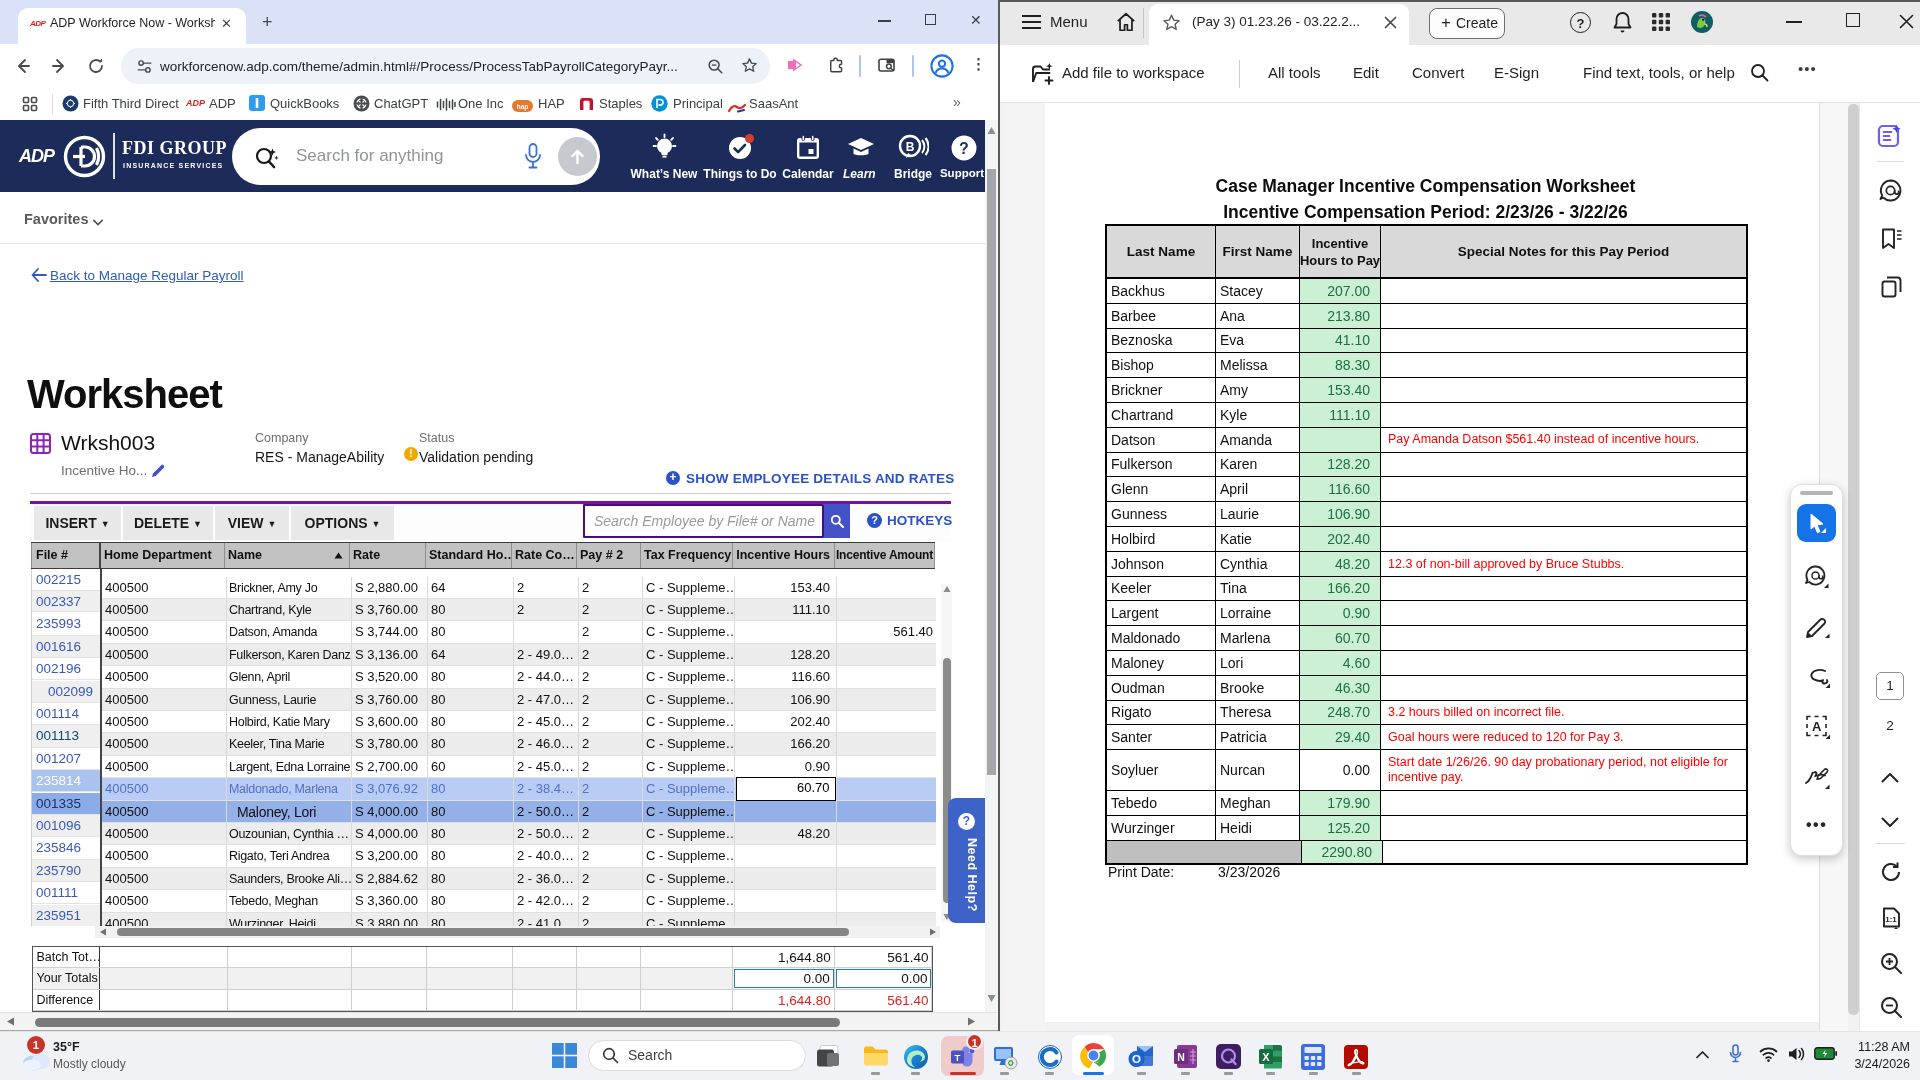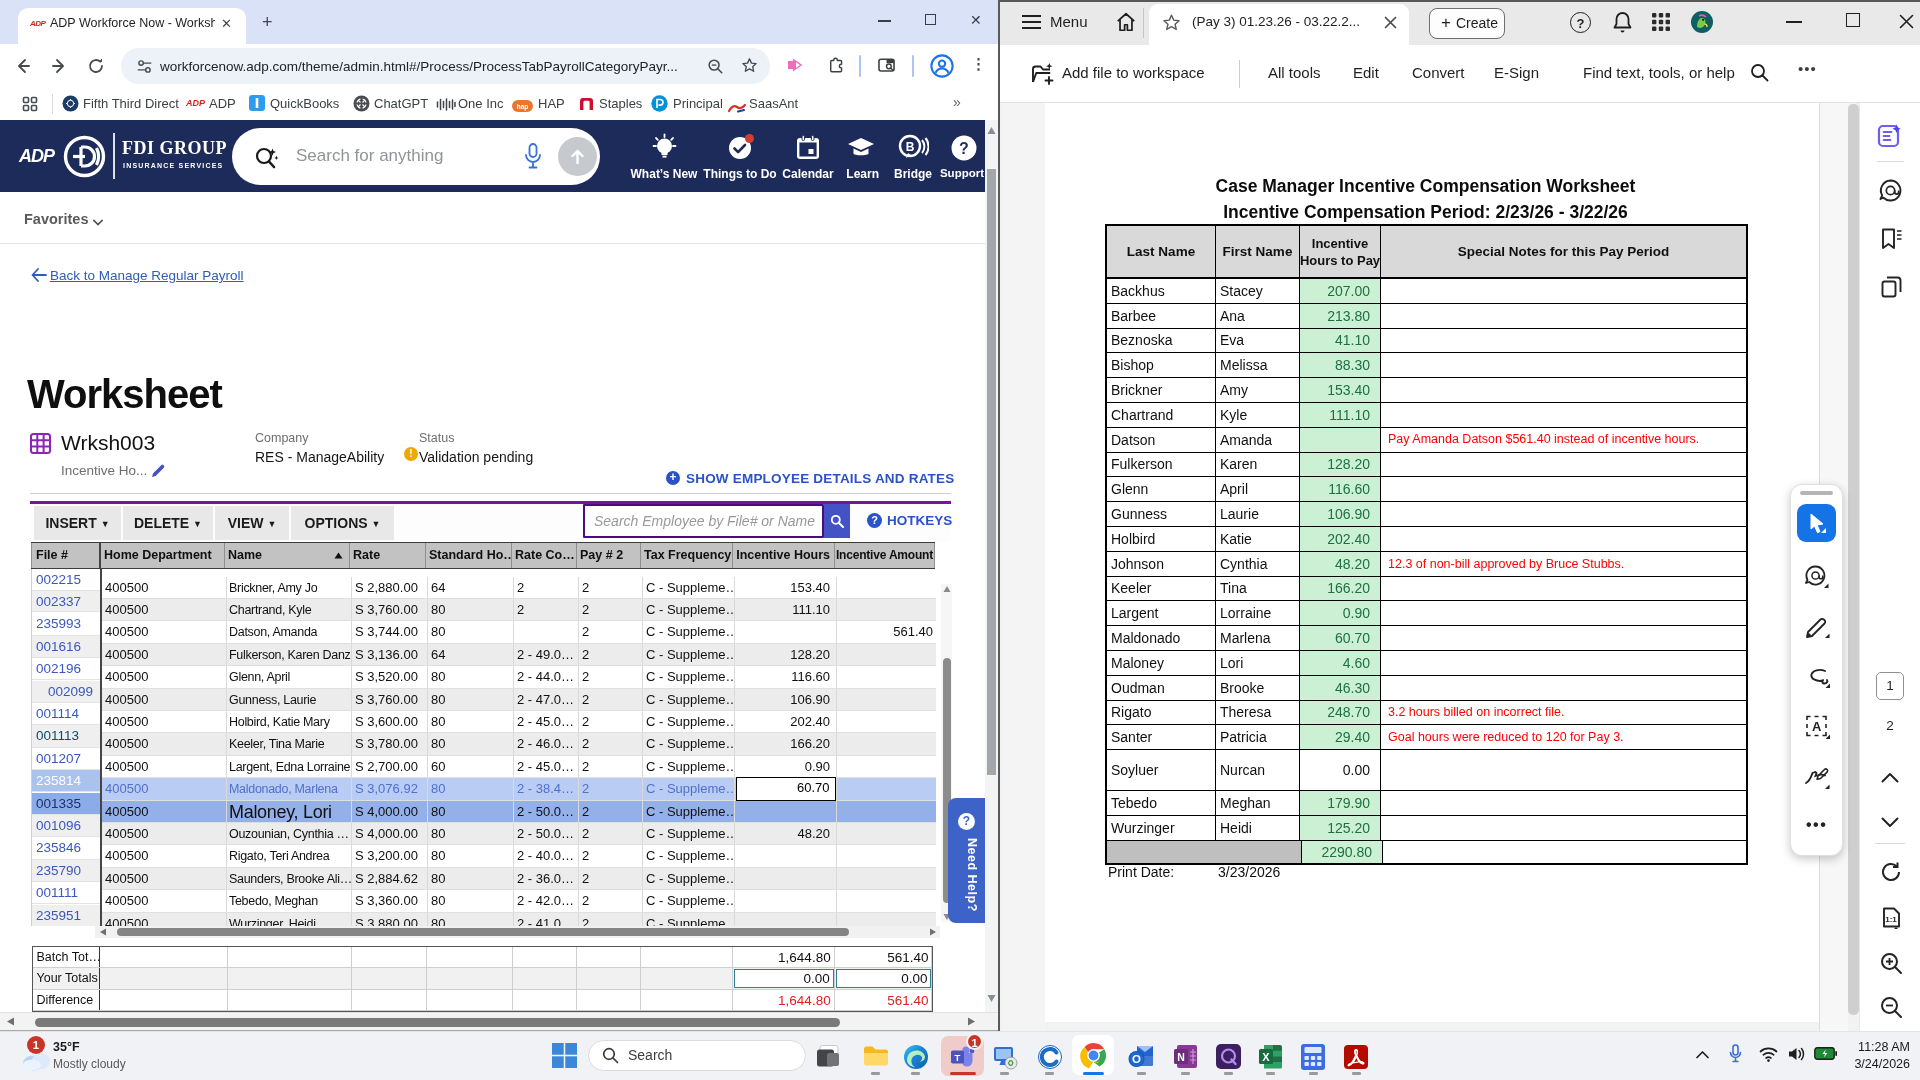--- a/index.html
+++ b/index.html
@@ -190,21 +190,21 @@
       <circle cx="22.5" cy="5.5" r="4.5" fill="#d23f31"></circle>
     </svg>
 <div class="abs" style="left:782px;top:167px;width:52px;text-align:center;font-size:12px;font-weight:700;color:#fff;">Calendar</div>
 <svg class="abs" style="left:796px;top:135px;" width="24" height="25" viewBox="0 0 24 25">
       <rect x="1" y="3" width="22" height="21" rx="3" fill="#fff"></rect>
       <rect x="6" y="0.5" width="2.6" height="5" rx="1.2" fill="#fff" stroke="#1d2b5a" stroke-width="1"></rect>
       <rect x="15.4" y="0.5" width="2.6" height="5" rx="1.2" fill="#fff" stroke="#1d2b5a" stroke-width="1"></rect>
       <rect x="3.4" y="7.5" width="17.2" height="14" fill="#1d2b5a"></rect>
       <rect x="12.5" y="14" width="5" height="5" fill="#fff"></rect>
     </svg>
-<div class="abs" style="left:843px;top:167px;width:36px;text-align:right;font-size:12px;font-weight:700;color:#fff;">Learn</div>
+<div class="abs" style="left:843px;top:167px;width:36px;text-align:left;font-size:12px;font-weight:700;color:#fff;font-style:italic;">Learn</div>
 <svg class="abs" style="left:847px;top:137px;" width="28" height="22" viewBox="0 0 28 22">
       <path d="M14 1 L27 7 L14 13 L1 7 Z" fill="#fff"></path>
       <path d="M6.5 11.5 v5 c0,2.4 15,2.4 15,0 v-5 L14 15 Z" fill="#fff"></path>
     </svg>
 <div class="abs" style="left:892px;top:167px;width:42px;text-align:center;font-size:12px;font-weight:700;color:#fff;">Bridge</div>
 <svg class="abs" style="left:897px;top:134px;" width="32" height="28" viewBox="0 0 32 28">
       <circle cx="13" cy="12" r="10" fill="none" stroke="#fff" stroke-width="2.4"></circle>
       <path d="M9 24 l2-5 3 2 Z" fill="#fff"></path>
       <text x="13" y="16.5" font-size="12" font-weight="bold" fill="#fff" text-anchor="middle" font-family="Liberation Sans">B</text>
       <path d="M25 6 a10 10 0 0 1 0 13 M28.5 4 a13.5 13.5 0 0 1 0 17" stroke="#fff" stroke-width="2" fill="none"></path>
@@ -406,21 +406,21 @@
 <div style="width:65px;padding-left:3px;border-left:1px solid #d9d9d9;white-space:nowrap;overflow:hidden;">2 - 38.4…</div>
 <div style="width:64px;padding-left:3px;border-left:1px solid #d9d9d9;">2</div>
 <div style="width:92px;padding-left:3px;border-left:1px solid #d9d9d9;white-space:nowrap;overflow:hidden;">C - Suppleme…</div>
 <div style="width:102px;border-left:1px solid #d9d9d9;position:relative;">
             <div style="position:absolute;left:0.5px;top:-1px;width:100px;height:23.4px;background:#fff;border:1.8px solid #000;color:#000;text-align:right;padding-right:5px;line-height:20px;">60.70</div>
           </div>
 <div style="width:100px;text-align:right;padding-right:3px;border-left:1px solid #d9d9d9;"></div>
 </div>
 <div style="position:absolute;left:0;top:224.0px;width:834px;height:22.4px;display:flex;background:#93b0e9;color:#101010;font-size:13px;line-height:22.4px;border-bottom:1px solid #e0e0e0;white-space:nowrap;">
 <div style="width:124px;padding-left:3px;">400500</div>
-<div style="width:125px;padding-left:2px;border-left:1px solid #d9d9d9;white-space:nowrap;overflow:hidden;font-size:18px;letter-spacing:-0.3px;">Maloney, Lori</div>
+<div style="width:125px;padding-left:10px;border-left:1px solid #d9d9d9;white-space:nowrap;overflow:hidden;font-size:14px;letter-spacing:-0.3px;">Maloney, Lori</div>
 <div style="width:76px;padding-left:3px;border-left:1px solid #d9d9d9;">S 4,000.00</div>
 <div style="width:86px;padding-left:3px;border-left:1px solid #d9d9d9;">80</div>
 <div style="width:65px;padding-left:3px;border-left:1px solid #d9d9d9;white-space:nowrap;overflow:hidden;">2 - 50.0…</div>
 <div style="width:64px;padding-left:3px;border-left:1px solid #d9d9d9;">2</div>
 <div style="width:92px;padding-left:3px;border-left:1px solid #d9d9d9;white-space:nowrap;overflow:hidden;">C - Suppleme…</div>
 <div style="width:102px;text-align:right;padding-right:6px;border-left:1px solid #d9d9d9;"></div>
 <div style="width:100px;text-align:right;padding-right:3px;border-left:1px solid #d9d9d9;"></div>
 </div>
 <div style="position:absolute;left:0;top:246.4px;width:834px;height:22.4px;display:flex;background:#ececec;color:#101010;font-size:13px;line-height:22.4px;border-bottom:1px solid #e0e0e0;white-space:nowrap;">
 <div style="width:124px;padding-left:3px;">400500</div>
@@ -786,20 +786,23 @@
         <div style="width:84px;border-right:1.5px solid #000;padding-left:4px;display:flex;align-items:center;">Patricia</div>
         <div style="width:81px;border-right:1.5px solid #000;background:#cbf0d3;color:#1e7044;justify-content:flex-end;padding-right:10px;display:flex;align-items:center;">29.40</div>
         <div style="flex:1;color:#ff0000;font-size:12.5px;padding-left:7px;line-height:22.8px;display:flex;align-items:center;">
           <div>Goal hours were reduced to 120 for Pay 3.</div>
         </div>
       </div>
 <div style="display:flex;height:40.8px;border-bottom:1.5px solid #000;font-size:14px;color:#101010;">
         <div style="width:109px;border-right:1.5px solid #000;padding-left:4px;display:flex;align-items:center;">Soyluer</div>
         <div style="width:84px;border-right:1.5px solid #000;padding-left:4px;display:flex;align-items:center;">Nurcan</div>
         <div style="width:81px;border-right:1.5px solid #000;background:#ffffff;color:#101010;justify-content:flex-end;padding-right:10px;display:flex;align-items:center;">0.00</div>
+        <div style="flex:1;color:#ff0000;font-size:12.5px;padding-left:7px;line-height:15px;display:flex;align-items:center;">
+          <div>Start date 1/26/26. 90 day probationary period, not eligible for<br>incentive pay.</div>
+        </div>
       </div>
 <div style="display:flex;height:24.8px;border-bottom:1.5px solid #000;font-size:14px;color:#101010;">
         <div style="width:109px;border-right:1.5px solid #000;padding-left:4px;display:flex;align-items:center;">Tebedo</div>
         <div style="width:84px;border-right:1.5px solid #000;padding-left:4px;display:flex;align-items:center;">Meghan</div>
         <div style="width:81px;border-right:1.5px solid #000;background:#cbf0d3;color:#1e7044;justify-content:flex-end;padding-right:10px;display:flex;align-items:center;">179.90</div>
         <div style="flex:1;color:#ff0000;font-size:12.5px;padding-left:7px;line-height:22.8px;display:flex;align-items:center;"></div>
       </div>
 <div style="display:flex;height:24.8px;border-bottom:1.5px solid #000;font-size:14px;color:#101010;">
         <div style="width:109px;border-right:1.5px solid #000;padding-left:4px;display:flex;align-items:center;">Wurzinger</div>
         <div style="width:84px;border-right:1.5px solid #000;padding-left:4px;display:flex;align-items:center;">Heidi</div>

